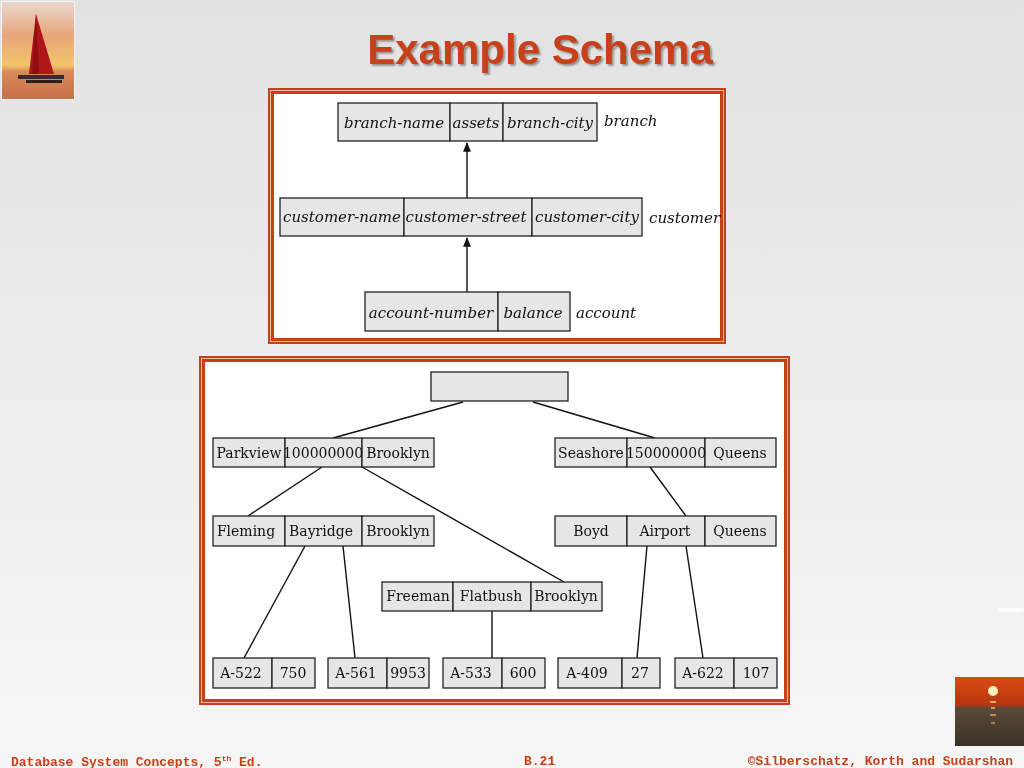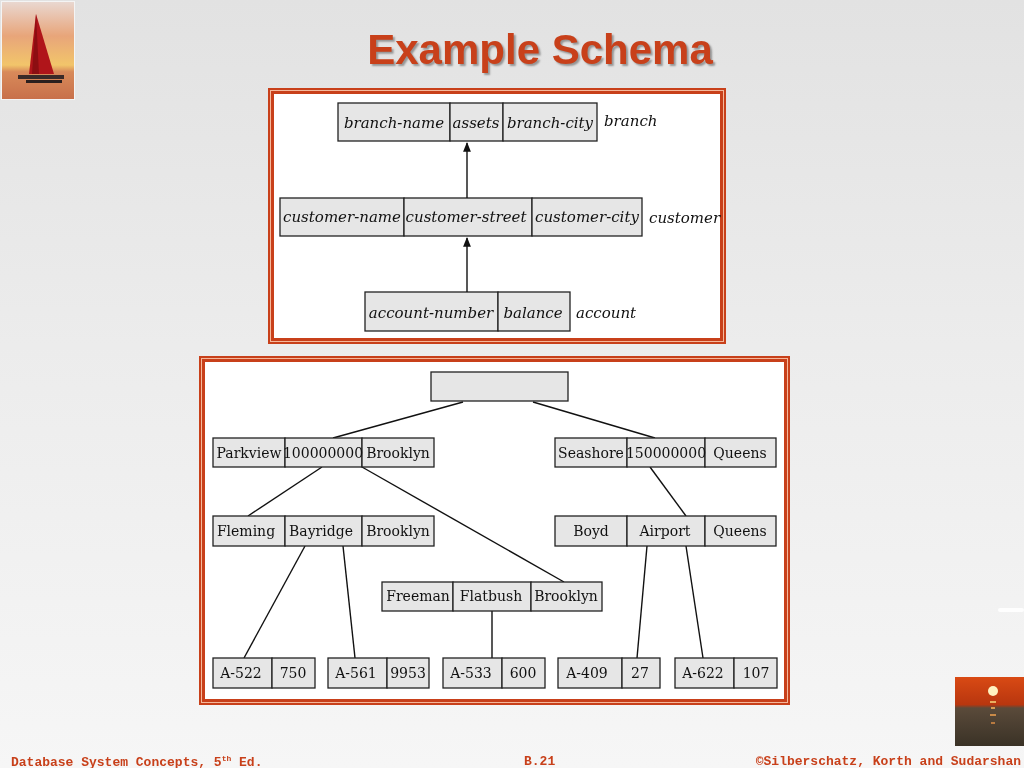--- a/index.html
+++ b/index.html
@@ -215,13 +215,13 @@
   <g>
     <rect class="cell-rect" x="675" y="658" width="59" height="30"></rect>
     <rect class="cell-rect" x="734" y="658" width="43" height="30"></rect>
     <text class="rm" x="703" y="678" text-anchor="middle">A-622</text>
     <text class="rm" x="756" y="678" text-anchor="middle">107</text>
   </g>
 </svg>
 
 <div class="footer" style="left:11px;"><span>Database System Concepts, 5</span><sup>th</sup><span> Ed.</span></div>
 <div class="footer" style="left:524px;">B.21</div>
-<div class="footer" style="right:3px;">©Silberschatz, Korth and Sudarshan</div>
+<div class="footer" style="right:11px;">©Silberschatz, Korth and Sudarshan</div>
 
 </body></html>

